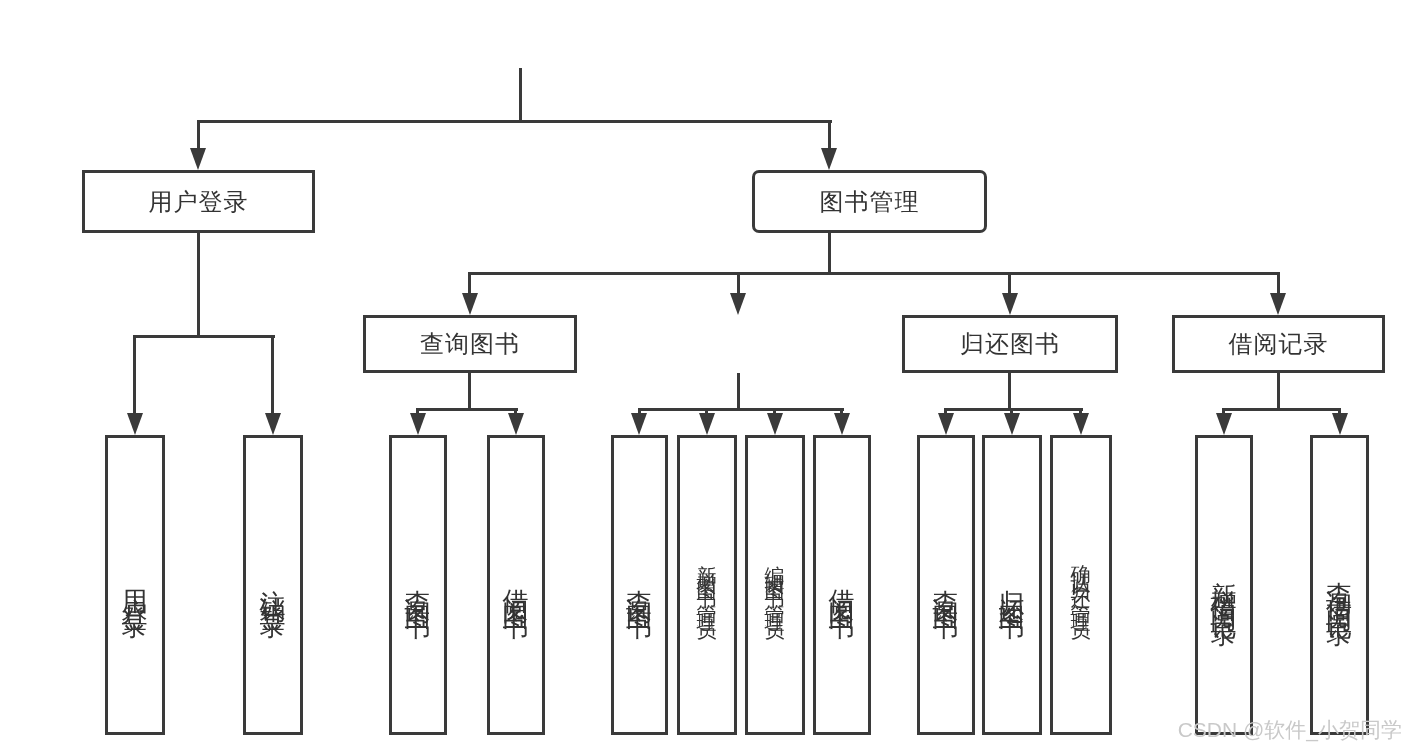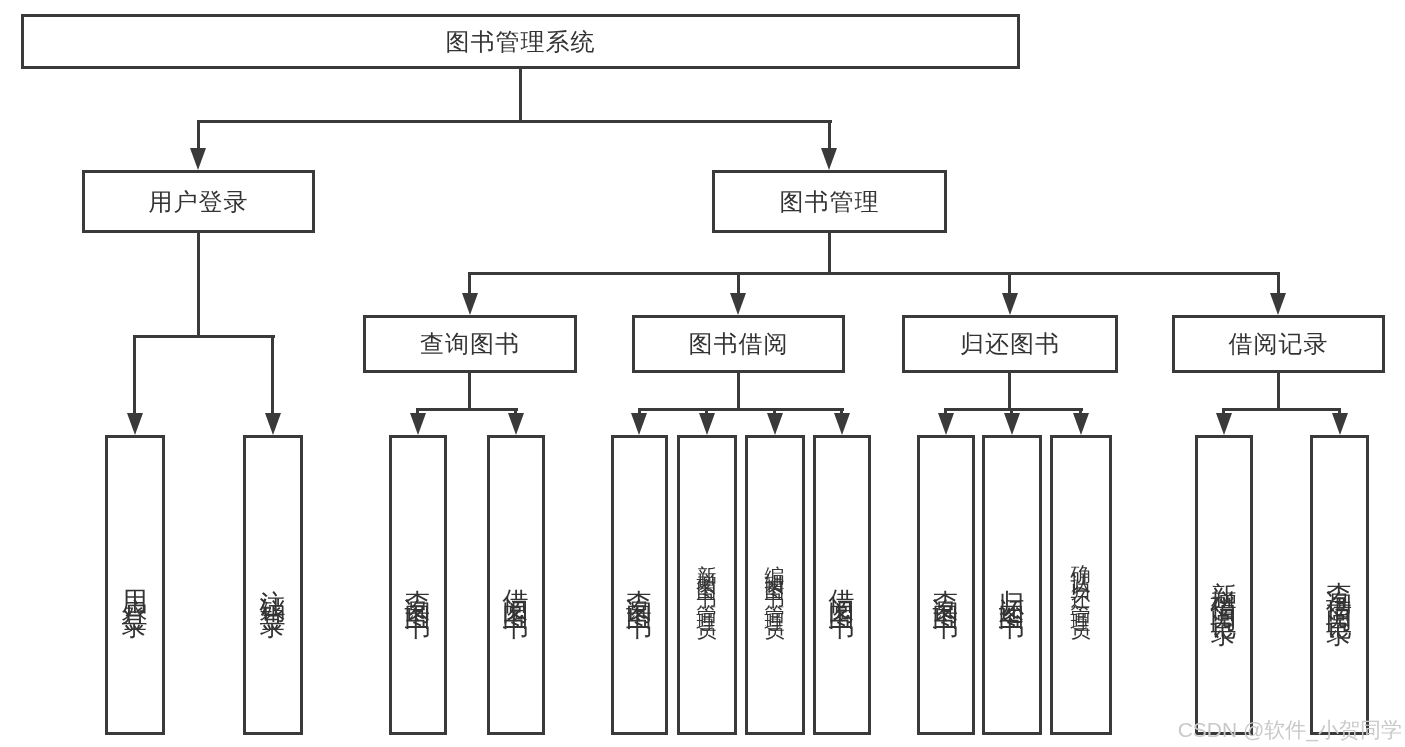--- a/index.html
+++ b/index.html
@@ -52,52 +52,50 @@
     white-space:nowrap;
     z-index:5;
     margin-left:27px;
   }
 </style>
 </head>
 <body>
 
 <div class="canvas">
 
-  <div class="box" style="left:21px;top:14px;width:999px;height:55px;">图书管理系统</div>
 
   <div class="vline" style="left:519px;top:68px;width:3px;height:52px;"></div>
   <div class="hline" style="left:197px;top:120px;width:635px;height:3px;"></div>
   <div class="vline" style="left:197px;top:120px;width:3px;height:30px;"></div>
   <div class="arrow" style="left:190px;top:148px;"></div>
   <div class="vline" style="left:828px;top:120px;width:3px;height:30px;"></div>
   <div class="arrow" style="left:821px;top:148px;"></div>
 
   <div class="box" style="left:82px;top:170px;width:233px;height:63px;">用户登录</div>
-  <div class="box" style="left:712px;top:170px;width:235px;height:63px;">图书管理</div>
+  <div class="box" style="left:752px;top:170px;width:235px;height:63px;border-radius:7px;">图书管理</div>
 
   <div class="vline" style="left:197px;top:233px;width:3px;height:102px;"></div>
   <div class="hline" style="left:133px;top:335px;width:142px;height:3px;"></div>
   <div class="vline" style="left:133px;top:335px;width:3px;height:78px;"></div>
   <div class="arrow" style="left:127px;top:413px;"></div>
   <div class="vline" style="left:271px;top:335px;width:3px;height:78px;"></div>
   <div class="arrow" style="left:265px;top:413px;"></div>
 
   <div class="vline" style="left:828px;top:233px;width:3px;height:39px;"></div>
   <div class="hline" style="left:468px;top:272px;width:812px;height:3px;"></div>
   <div class="vline" style="left:468px;top:272px;width:3px;height:23px;"></div>
   <div class="arrow" style="left:462px;top:293px;"></div>
   <div class="vline" style="left:737px;top:272px;width:3px;height:23px;"></div>
   <div class="arrow" style="left:730px;top:293px;"></div>
   <div class="vline" style="left:1008px;top:272px;width:3px;height:23px;"></div>
   <div class="arrow" style="left:1002px;top:293px;"></div>
   <div class="vline" style="left:1277px;top:272px;width:3px;height:23px;"></div>
   <div class="arrow" style="left:1270px;top:293px;"></div>
 
   <div class="box" style="left:363px;top:315px;width:214px;height:58px;">查询图书</div>
-  <div class="box" style="left:632px;top:315px;width:213px;height:58px;">图书借阅</div>
   <div class="box" style="left:902px;top:315px;width:216px;height:58px;">归还图书</div>
   <div class="box" style="left:1172px;top:315px;width:213px;height:58px;">借阅记录</div>
 
   <div class="vline" style="left:468px;top:373px;width:3px;height:35px;"></div>
   <div class="hline" style="left:416px;top:408px;width:102px;height:3px;"></div>
   <div class="vline" style="left:416px;top:408px;width:3px;height:7px;"></div>
   <div class="arrow" style="left:410px;top:413px;"></div>
   <div class="vline" style="left:514px;top:408px;width:3px;height:7px;"></div>
   <div class="arrow" style="left:508px;top:413px;"></div>
 

